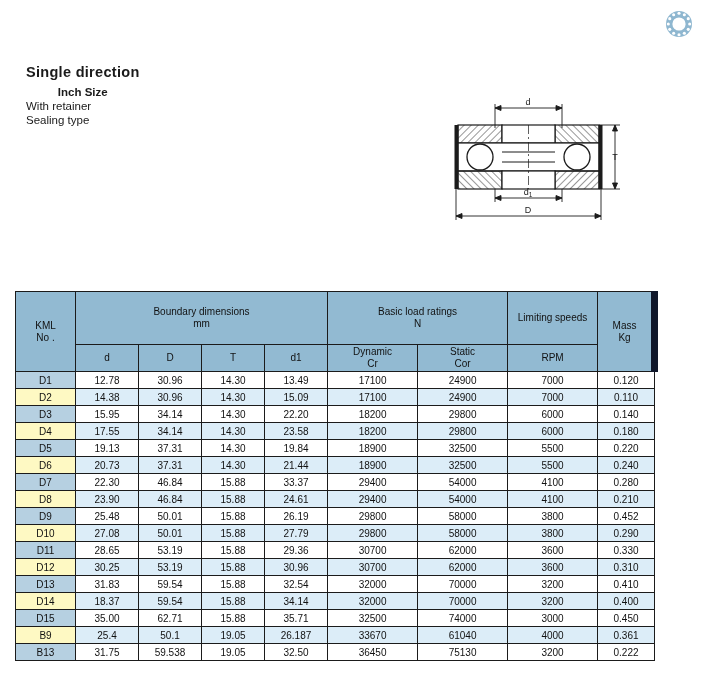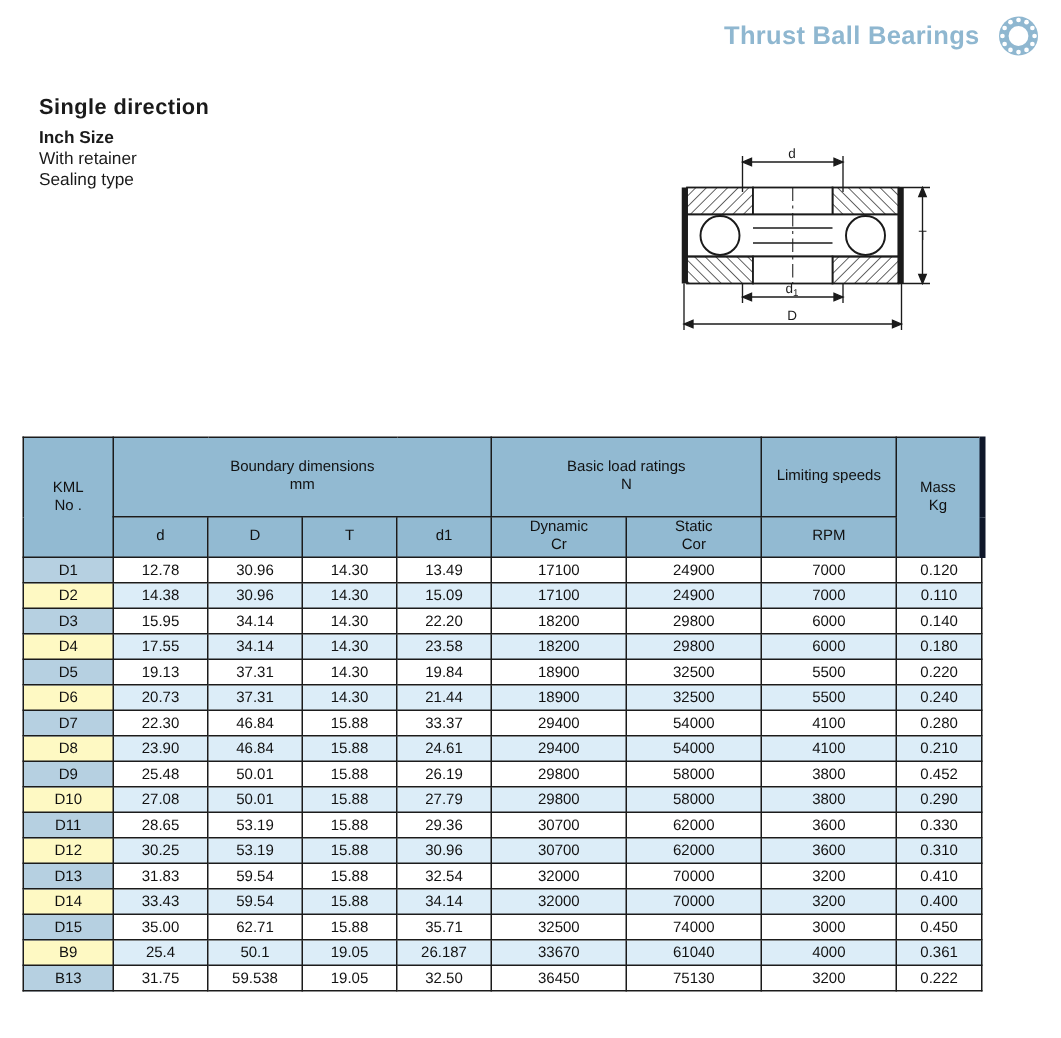--- a/index.html
+++ b/index.html
@@ -50,21 +50,21 @@
     letter-spacing: 0.3px;
     margin-bottom: 5px;
     color: #1a1a1a;
     text-align: right;
   }
   .subtitle-line {
     font-size: 11.5px;
     line-height: 14px;
     color: #1a1a1a;
   }
-  #subtitle-1 { font-weight: bold; }
+  #subtitle-1 { font-weight: bold; text-align: center; }
 
   
   #bearing-drawing {
     position: absolute;
     left: 440px;
     top: 92px;
     width: 185px;
     height: 135px;
   }
 
@@ -103,27 +103,26 @@
     background: #b6d0e1;
     font-size: 9.5px;
   }
   tr.stripe td { background: #dcedf8; }
   tr.stripe td.col-kml { background: #fef9c3; }
   tr.group-start td { border-top: 2px solid #1b1b1b; }
   tr.last-row td { border-bottom: 2px solid #1b1b1b; }
 
   
   td.col-mass { border-right: none; }
-  #spec-table thead th.col-mass-head { border-right: 4px solid #0f172a; }
+  #spec-table thead th.col-mass-head { border-right: 7px solid #0f172a; }
 </style>
 </head>
 <body>
 
 <div id="brand-header">
-  <div id="brand-title">Thrust Ball Bearings</div>
   <div id="brand-logo">
     <svg width="28" height="28" viewBox="0 0 28 28">
       <circle cx="14" cy="14" r="13" fill="#8fb7d0"></circle>
       <circle cx="14" cy="14" r="6.6" fill="#ffffff"></circle>
       <g fill="#ffffff">
         <circle cx="14" cy="3.3" r="1.55"></circle>
         <circle cx="19.35" cy="4.75" r="1.55"></circle>
         <circle cx="23.25" cy="8.65" r="1.55"></circle>
         <circle cx="24.7" cy="14" r="1.55"></circle>
         <circle cx="23.25" cy="19.35" r="1.55"></circle>
@@ -407,21 +406,21 @@
           <td>59.54</td>
           <td>15.88</td>
           <td>32.54</td>
           <td>32000</td>
           <td>70000</td>
           <td>3200</td>
           <td class="col-mass">0.410</td>
         </tr>
         <tr class="stripe">
           <td class="col-kml">D14</td>
-          <td>33.43</td>
+          <td>18.37</td>
           <td>59.54</td>
           <td>15.88</td>
           <td>34.14</td>
           <td>32000</td>
           <td>70000</td>
           <td>3200</td>
           <td class="col-mass">0.400</td>
         </tr>
         <tr>
           <td class="col-kml">D15</td>

